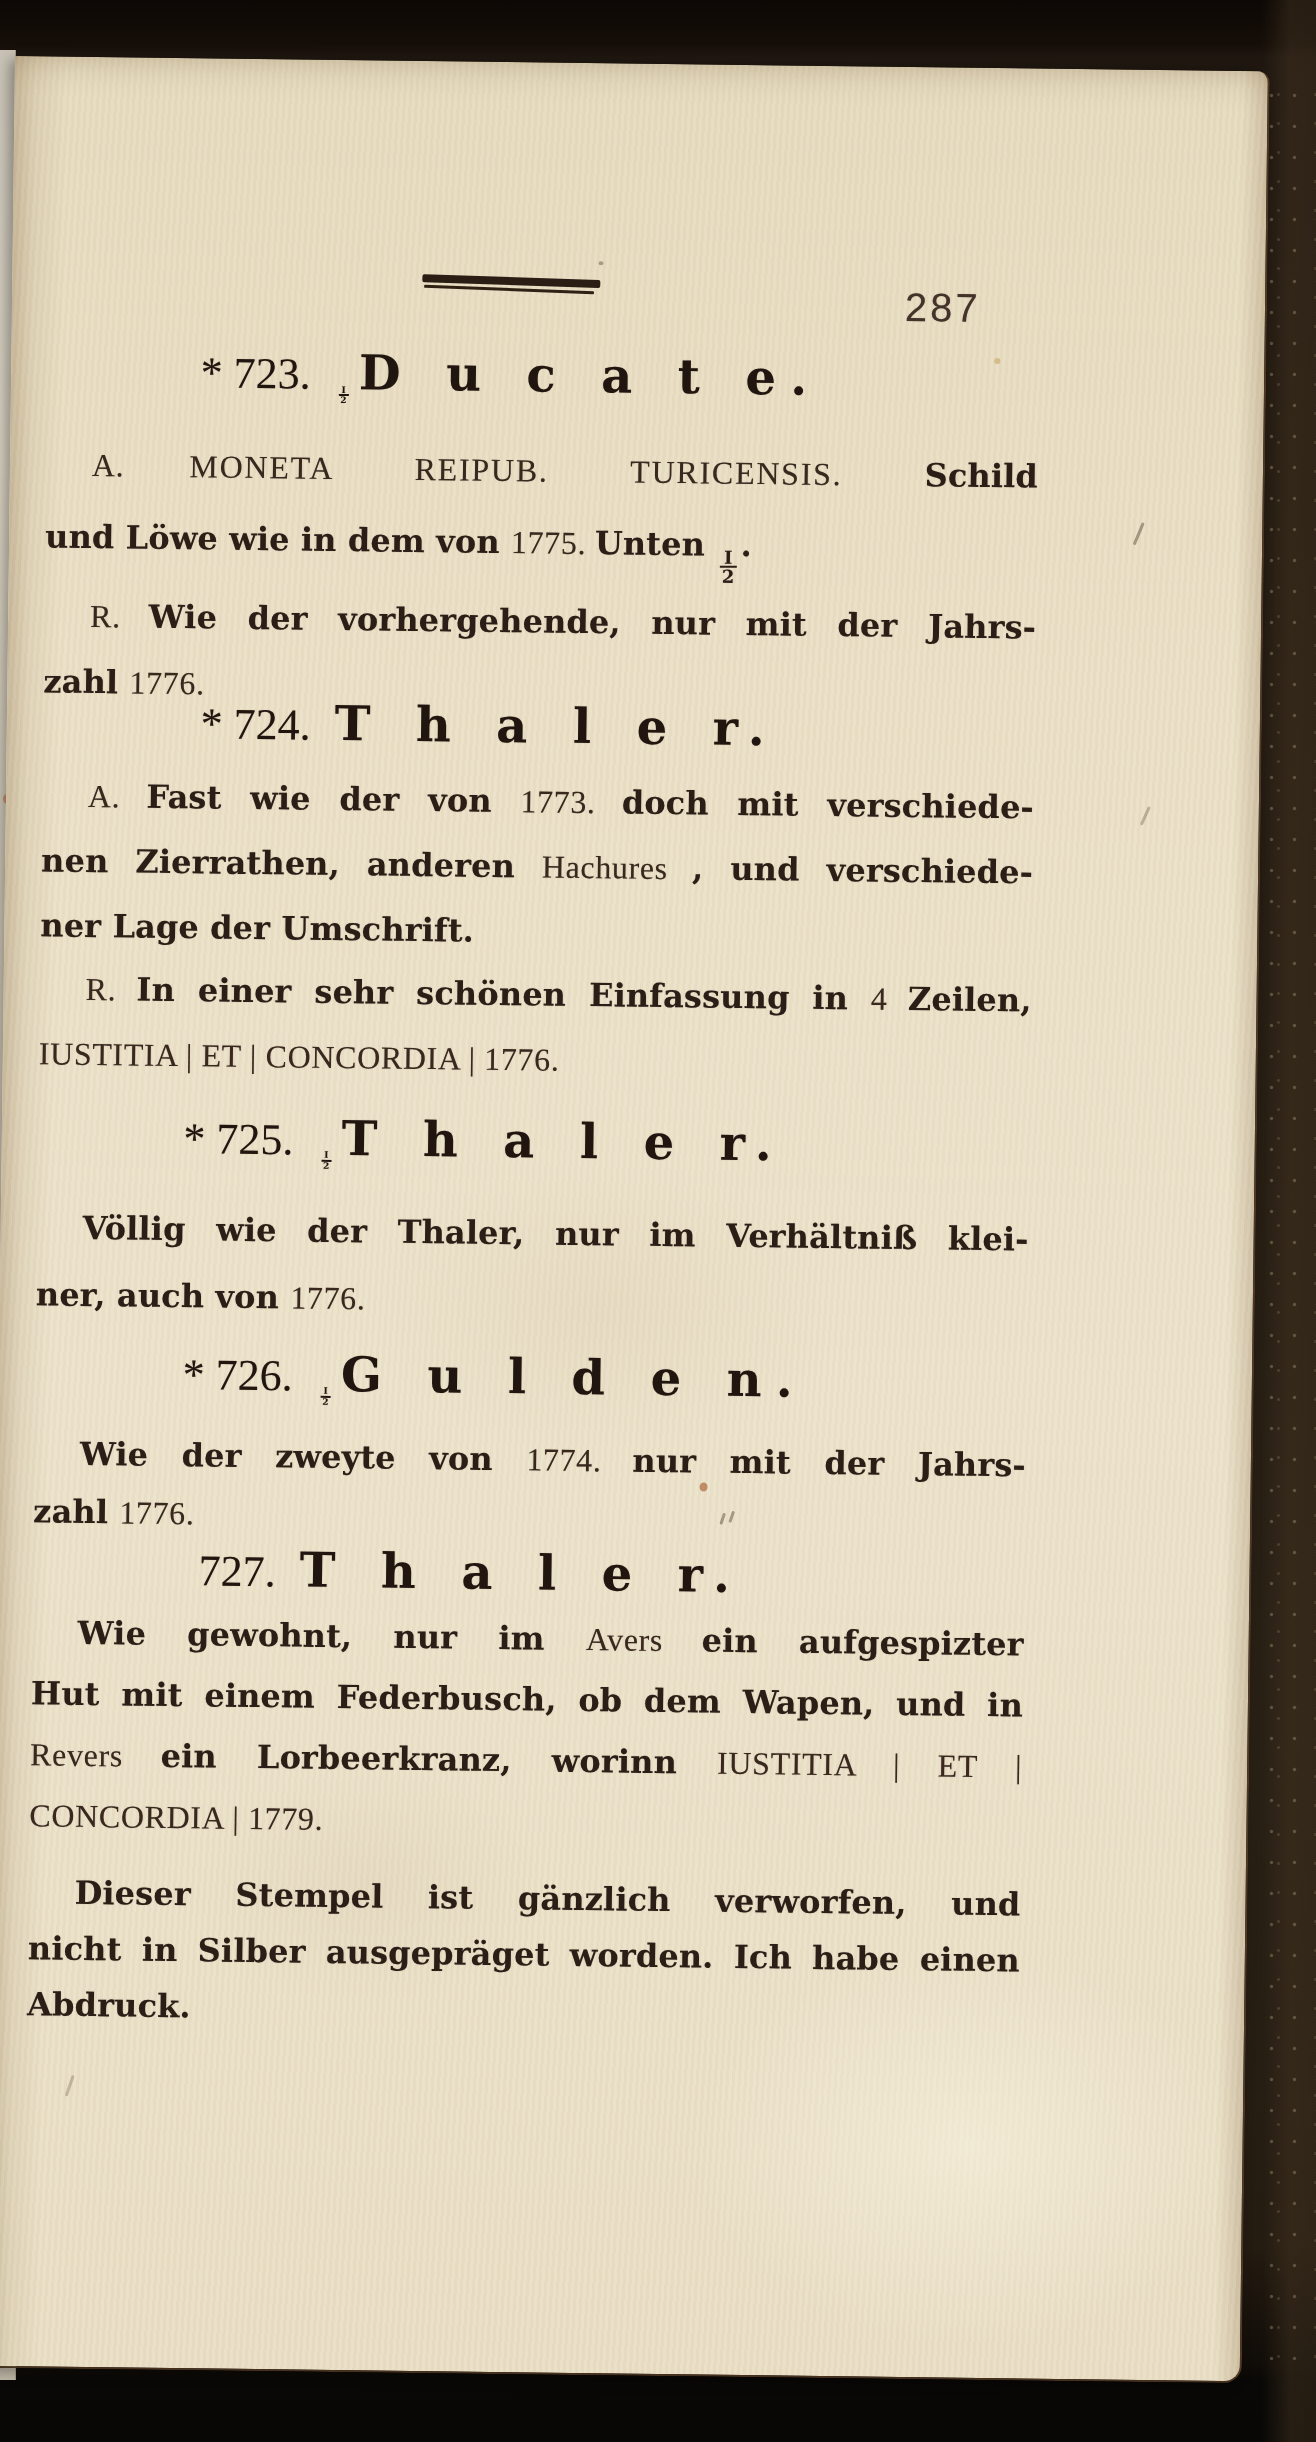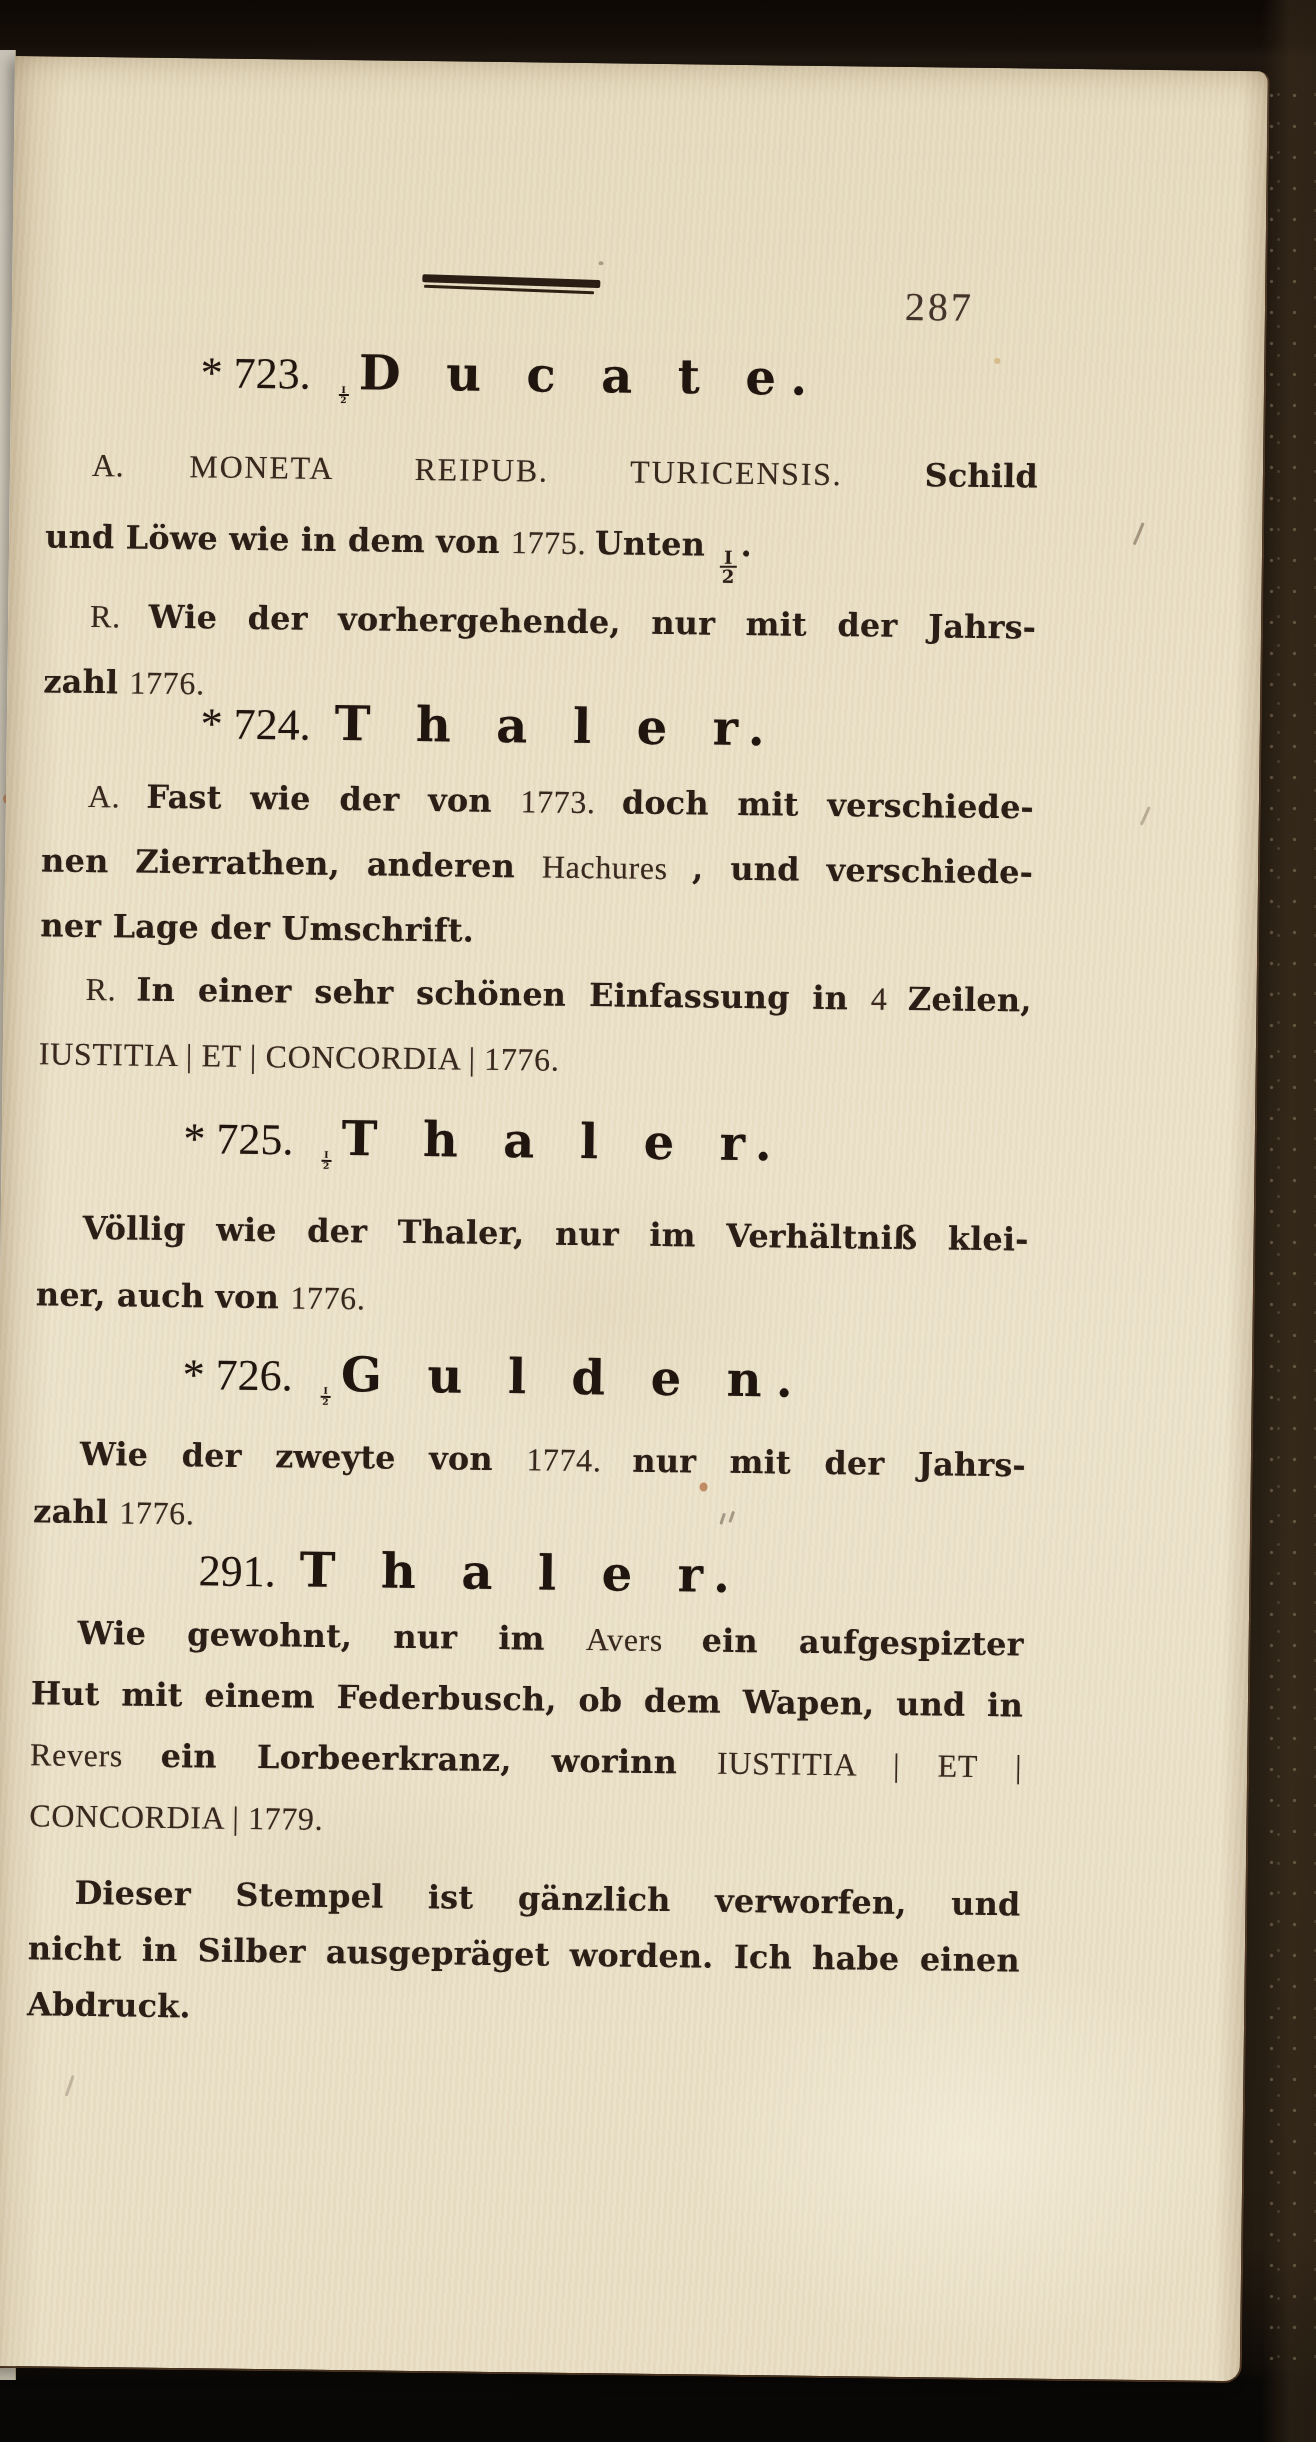--- a/index.html
+++ b/index.html
@@ -31,21 +31,21 @@
       repeating-linear-gradient(93deg, rgba(160,130,90,.045) 0 3px, rgba(255,255,255,.05) 3px 6px),
       linear-gradient(90deg, rgba(130,100,60,.30) 0, rgba(130,100,60,.10) 22px, rgba(0,0,0,0) 52px),
       linear-gradient(270deg, rgba(120,90,55,.22) 0, rgba(0,0,0,0) 26px),
       linear-gradient(180deg,#e6dbbf 0%,#eae0c6 26%,#ece3cb 58%,#e9dfc5 100%);
     box-shadow: inset 0 26px 36px -28px rgba(115,85,50,.40), -5px 3px 14px rgba(0,0,0,.35);
   }
   .divider{position:absolute;left:410px;top:215px;width:178px;transform:rotate(1.2deg);}
   .divider .bar1{display:block;height:8px;background:#2a1d13;border-radius:2px;}
   .divider .bar2{display:block;height:3px;width:170px;margin:3px 0 0 2px;background:#2f2014;
     border-radius:1px;transform:rotate(.25deg);}
-  .folio{position:absolute;left:893px;top:218px;font-family:Liberation Serif, serif;
+  .folio{position:absolute;left:893px;top:218px;font-family:Liberation Sans, sans-serif;
     font-size:40px;line-height:44px;color:#44332a;letter-spacing:3px;
     text-shadow:0 0 1px rgba(60,40,25,.4);}
   .text-col{position:absolute;left:36px;top:272px;width:992px;color:#2b1e16;
     text-shadow:0 0 1px rgba(50,35,22,.35);}
   .entry{display:contents;}
   .heading{line-height:64px;text-align:center;color:#21150f;white-space:nowrap;}
   .h-num{font-family:"Liberation Serif",serif;font-size:44px;margin-right:24px;font-weight:normal;}
   .h-name{font-family:"DejaVu Serif",serif;font-weight:bold;font-size:48px;letter-spacing:.30em;}
   .para .line{font-size:32px;}
   .fraktur{font-family:"DejaVu Serif",serif;font-weight:bold;letter-spacing:.004em;color:#2b1e16;}
@@ -121,21 +121,21 @@
               <span class="den">2</span>
             </span><span class="h-name">T h a l e r.</span></div><div class="para p725-1">
             <div class="line fill"><span class="fraktur">Völlig wie der Thaler, nur im Verhältniß klei-</span></div>
             <div class="line"><span class="fraktur">ner, auch von </span><span class="antiqua">1776.</span></div>
           </div></section><section class="entry e726"><div class="heading h726"><span class="h-num">* 726.</span><span class="frac">
               <span class="num">I</span>
               <span class="den">2</span>
             </span><span class="h-name">G u l d e n.</span></div><div class="para p726-1">
             <div class="line fill"><span class="fraktur">Wie der zweyte von </span><span class="antiqua">1774. </span><span class="fraktur">nur mit der Jahrs-</span></div>
             <div class="line"><span class="fraktur">zahl </span><span class="antiqua">1776.</span></div>
-          </div></section><section class="entry e727"><div class="heading h727"><span class="h-num">291.</span><span class="h-name">T h a l e r.</span></div><div class="para p727-1">
+          </div></section><section class="entry e727"><div class="heading h727"><span class="h-num">727.</span><span class="h-name">T h a l e r.</span></div><div class="para p727-1">
             <div class="line fill"><span class="fraktur">Wie gewohnt, nur im </span><span class="antiqua">Avers </span><span class="fraktur">ein aufgespizter</span></div>
             <div class="line fill"><span class="fraktur">Hut mit einem Federbusch, ob dem Wapen, und in</span></div>
             <div class="line fill"><span class="antiqua">Revers </span><span class="fraktur">ein Lorbeerkranz, worinn </span><span class="antiqua">IUSTITIA | ET |</span></div>
             <div class="line"><span class="antiqua">CONCORDIA | 1779.</span></div>
           </div><div class="para p727-2">
             <div class="line fill"><span class="fraktur">Dieser Stempel ist gänzlich verworfen, und</span></div>
             <div class="line fill"><span class="fraktur">nicht in Silber ausgepräget worden. Ich habe einen</span></div>
             <div class="line"><span class="fraktur">Abdruck.</span></div>
           </div></section></div>
     <div class="smudge sm1"></div>

